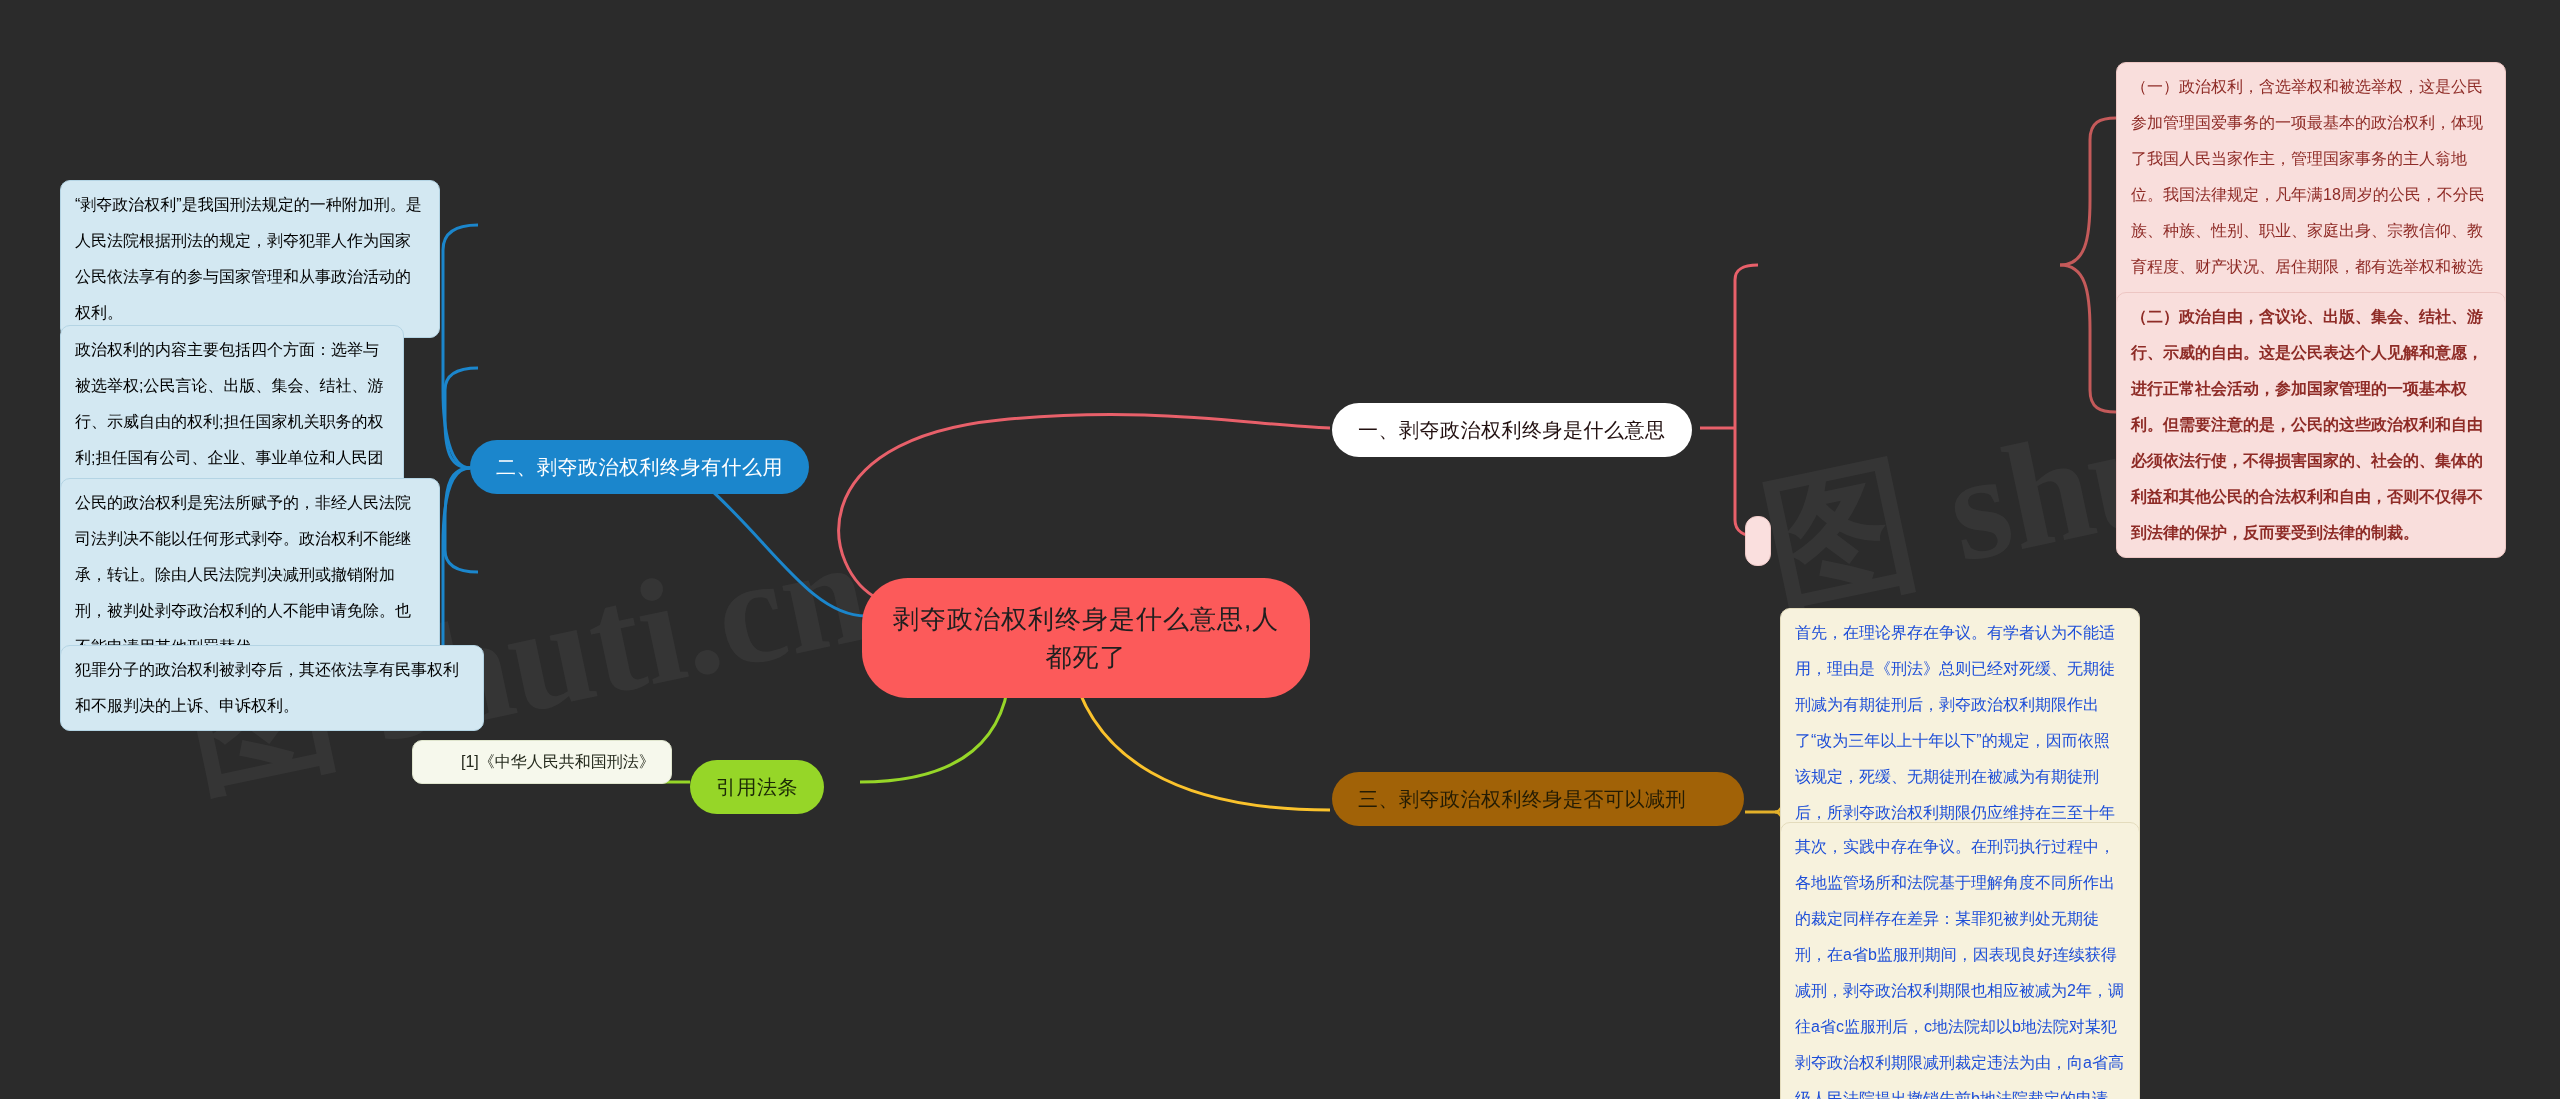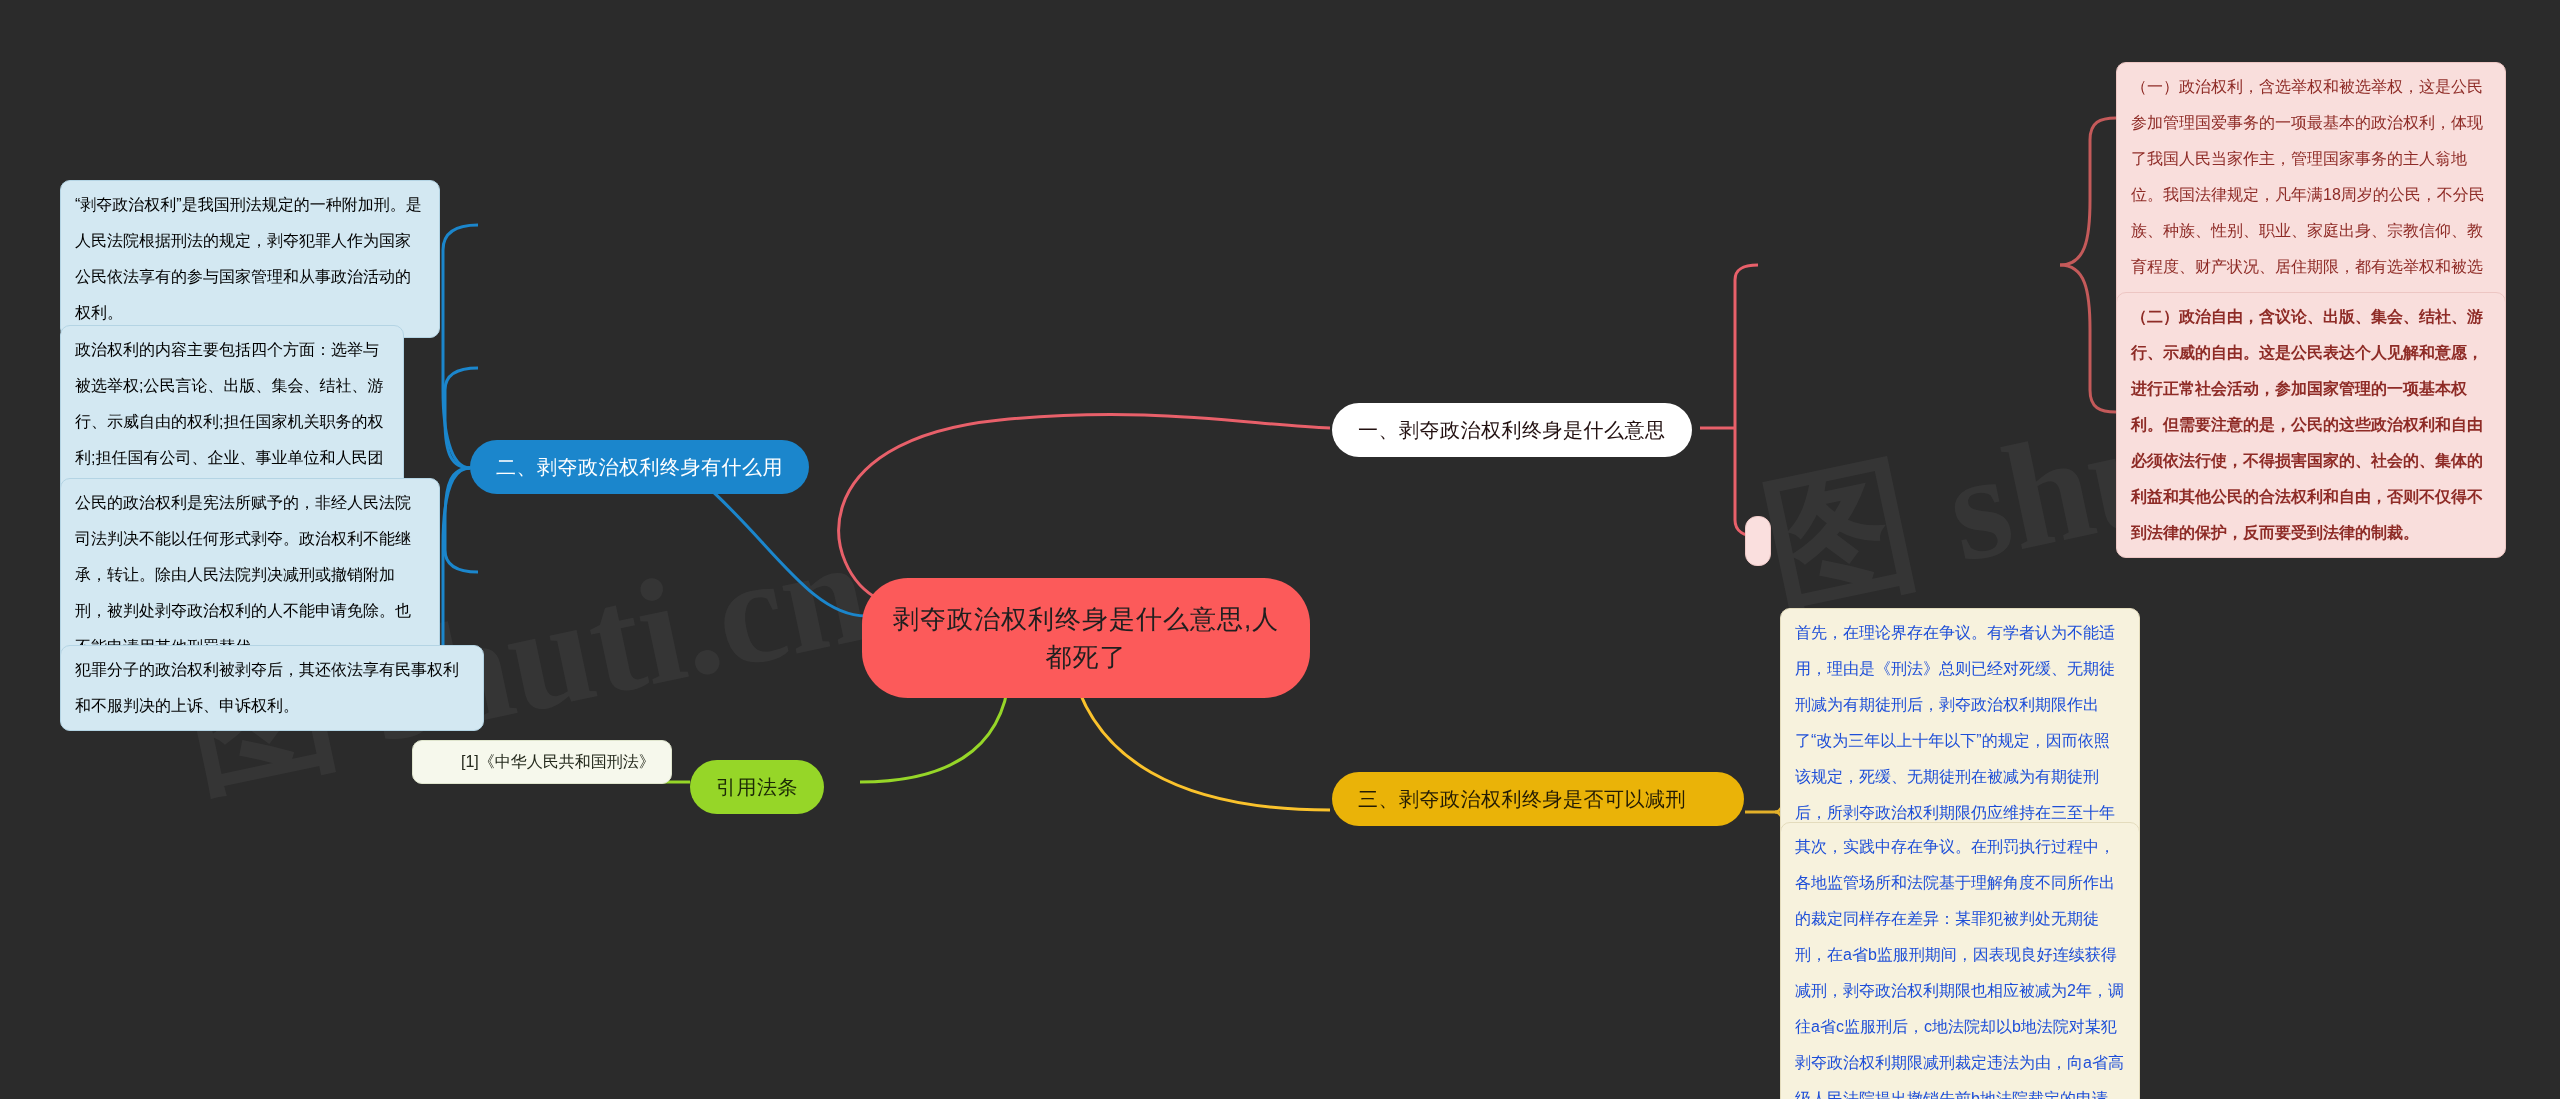--- a/index.html
+++ b/index.html
@@ -30,21 +30,21 @@
   
   .branch{
     border-radius:28px;
     font-size:20px;
     line-height:30px;
     padding:12px 26px;
     letter-spacing:.5px;
   }
   .branch-blue{background:#1b86cc;color:#ffffff;}
   .branch-red{background:#ffffff;color:#221010;}
-  .branch-yellow{background:#eab308;color:#241c04;}
+  .branch-yellow{background:#a16207;color:#241c04;}
   .branch-green{background:#96d628;color:#1c2a06;}
 
   
   .leaf{
     border-radius:10px;
     font-size:16px;
     line-height:36px;
     padding:6px 14px;
     box-sizing:border-box;
   }

